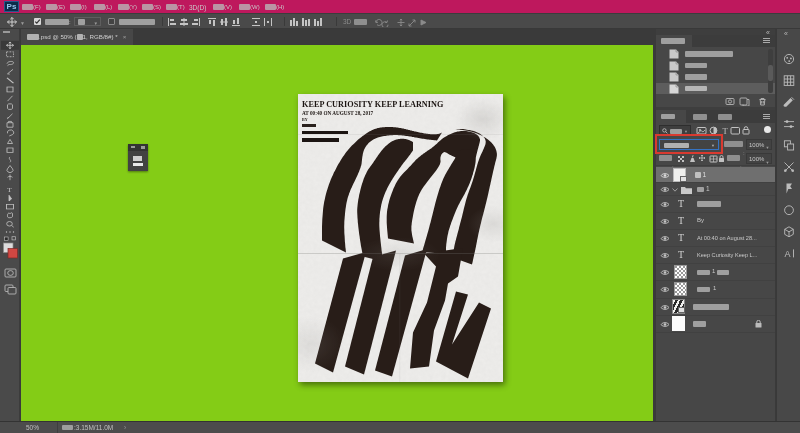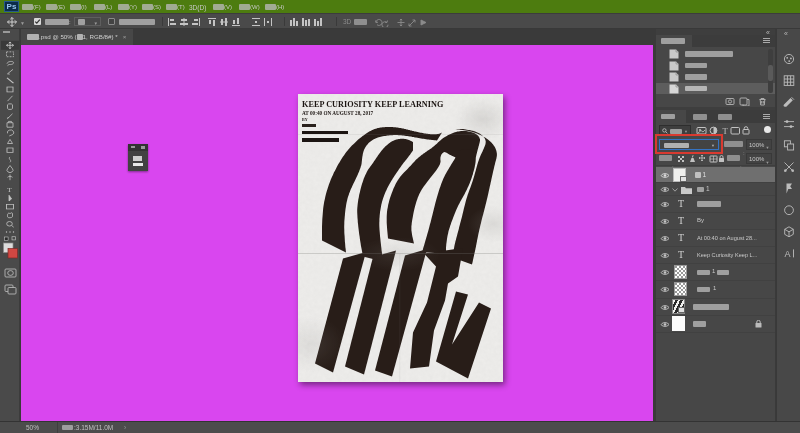--- a/index.html
+++ b/index.html
@@ -1,26 +1,26 @@
 <!DOCTYPE html>
 <html><head><meta charset="utf-8">
 <style>
 *{margin:0;padding:0;box-sizing:border-box}
 html,body{width:800px;height:433px;overflow:hidden;background:#3a3a3a;font-family:"Liberation Sans",sans-serif}
 .abs{position:absolute}
 #app{position:relative;width:800px;height:433px;background:#3a3a3a}
 
-#menubar{position:absolute;left:0;top:0;width:800px;height:14px;background:#4d7c0f;border-bottom:1px solid #3c3c3c;font-size:6px;line-height:7px}
+#menubar{position:absolute;left:0;top:0;width:800px;height:14px;background:#be185d;border-bottom:1px solid #3c3c3c;font-size:6px;line-height:7px}
 #menubar>span{height:7px}
 #optbar{position:absolute;left:0;top:14px;width:800px;height:15px;background:#4a4a4a;border-bottom:1px solid #393939;font-size:6px;line-height:7px}
 #tabrow{position:absolute;left:20px;top:29px;width:636px;height:16px;background:#3a3a3a}
 #tab{position:absolute;left:1px;top:0;width:112px;height:16px;background:#474747;color:#cfcfcf;font-size:6.2px;line-height:16px;padding-left:6px;white-space:nowrap}
 #tab .cj{margin-top:5px}
 #toolbar{position:absolute;left:0;top:29px;width:20px;height:392px;background:#4a4a4a;border-right:1px solid #3c3c3c}
-#canvas{position:absolute;left:21px;top:45px;width:632px;height:376px;background:#d946ef}
+#canvas{position:absolute;left:21px;top:45px;width:632px;height:376px;background:#84cc16}
 #statusbar{position:absolute;left:0;top:421px;width:800px;height:12px;background:#4c4c4c;border-top:1px solid #333;color:#c0c0c0;font-size:6.5px;line-height:11px}
 #panelcol{position:absolute;left:656px;top:29px;width:119px;height:392px;background:#3e3e3e}
 #dock{position:absolute;left:776px;top:29px;width:24px;height:392px;background:#484848;border-left:1px solid #393939}
 
 .cj{display:inline-block;height:5.5px;background:#b9b9b9;border-radius:1px;vertical-align:top;opacity:.78}
 .cjd{display:inline-block;height:6px;background:#8f8f8f;border-radius:1px;vertical-align:top}
 .lrow{position:relative;height:17.2px;border-bottom:1px solid #414141}
 .eye{position:absolute;left:4px;top:5px;width:10px;height:7px}
 .thumbchk{width:13px;height:14px;background:repeating-conic-gradient(#fff 0 25%,#9a9a9a 0 50%) 0 0/4px 4px;border:1px solid #999}
 </style></head>

